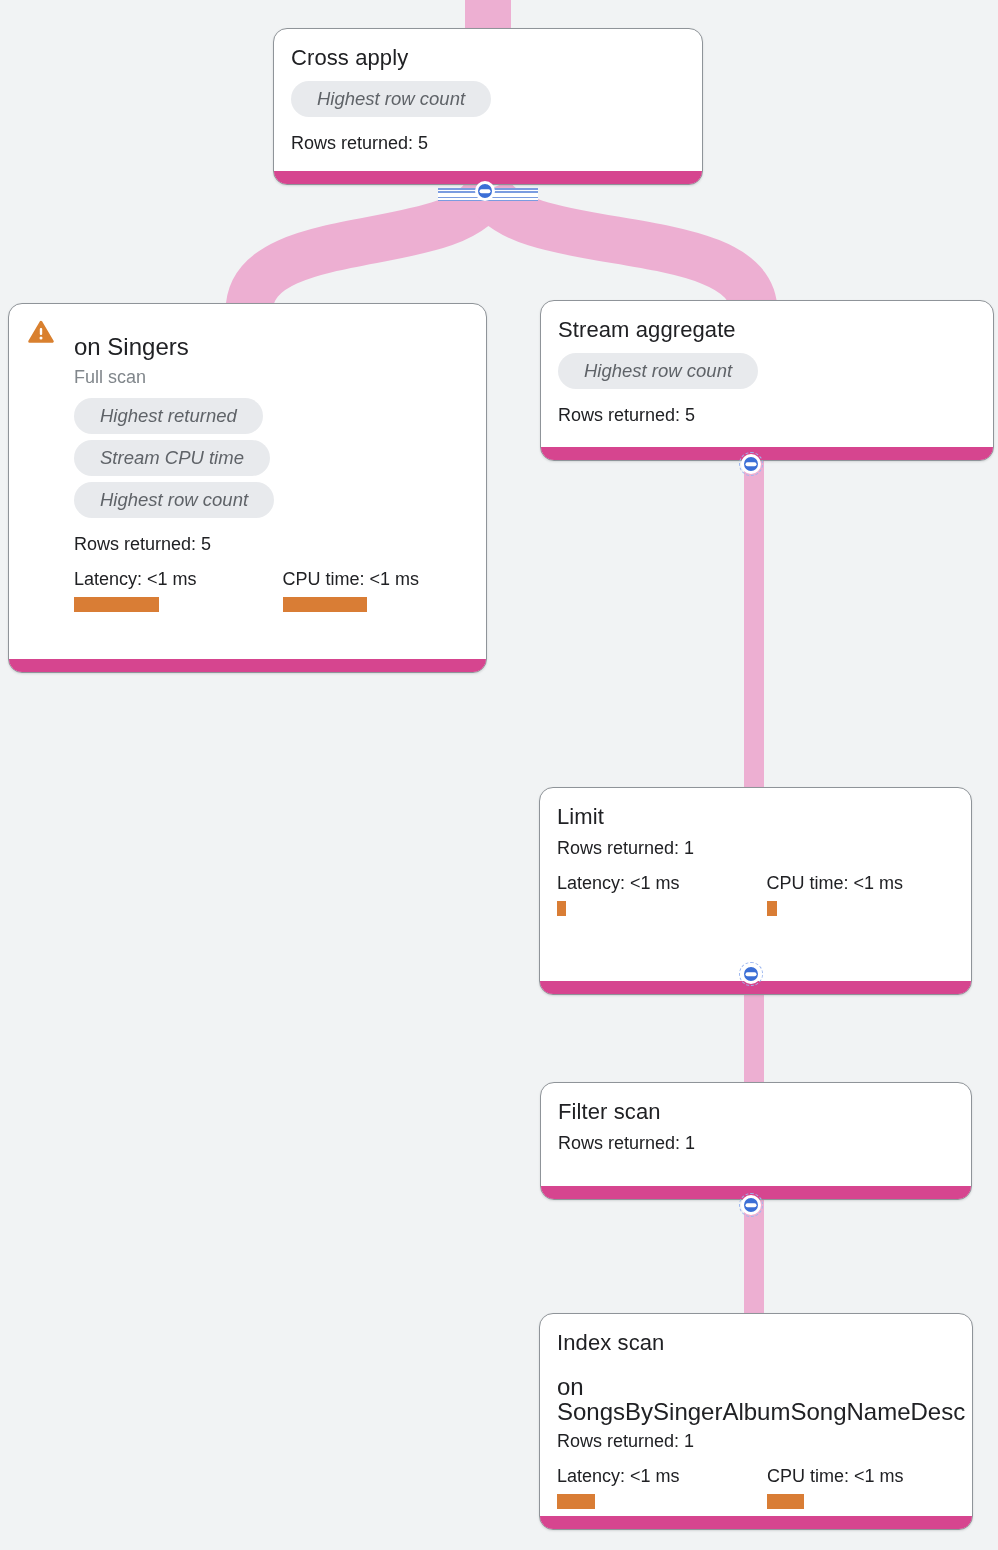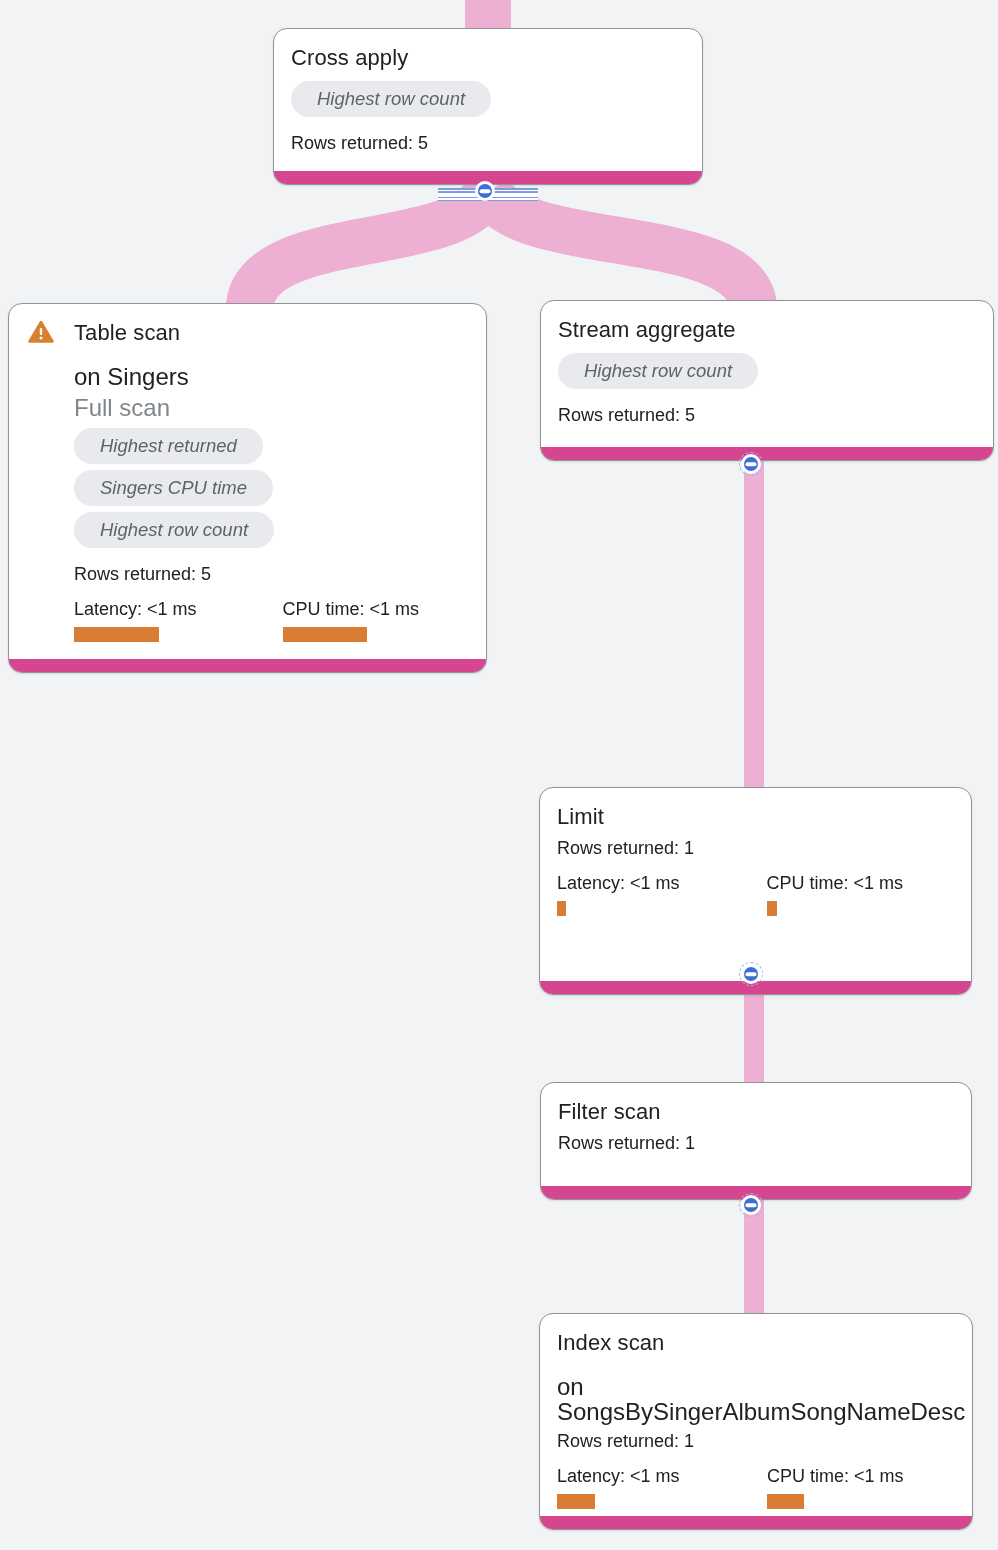--- a/index.html
+++ b/index.html
@@ -25,21 +25,21 @@
   .card{
     position:absolute;z-index:1;background:#fff;
     border:1.5px solid var(--c-card-border);border-radius:14px;
     box-shadow:0 1px 2px rgba(60,64,67,.15);
     overflow:hidden;
   }
   .card-body{padding:14px 16px 0 17px;}
   .card-body.indent{padding-left:65px;}
   .node-title{font-size:22px;line-height:30px;font-weight:500;letter-spacing:.1px;color:var(--c-text-primary);}
   .node-sub{font-size:24px;line-height:25px;margin-top:16px;color:var(--c-text-primary);}
-  .node-note{font-size:24px;line-height:25px;margin-top:6px;color:var(--c-text-muted);}
+  .node-note{font-size:18px;line-height:25px;margin-top:6px;color:var(--c-text-muted);}
   .badges{margin-top:8px;}
   .badge{
     display:inline-block;background:var(--c-badge-bg);color:var(--c-badge-text);
     font-size:18.5px;line-height:24px;padding:6px 26px;border-radius:19px;margin-bottom:6px;font-style:italic;
   }
   .rows{font-size:18px;line-height:26px;margin-top:7px;color:var(--c-text-primary);}
   .metrics{display:flex;margin-top:10px;gap:21px;}
   .metric{width:191px;}
   .metric-label{font-size:18px;line-height:24px;color:var(--c-text-primary);}
   .metric-bar{height:15px;margin-top:6px;background:var(--c-metric-bar-orange);}
@@ -92,26 +92,25 @@
     <div class="card-footer"></div>
   </div>
 
   <div class="card" style="left:8px;top:303px;width:479px;height:370px">
     <svg class="warn-icon" viewBox="0 0 26 24">
       <path d="M13 2 L24.5 21.5 H1.5 Z" fill="#d9802f" stroke="#d9802f" stroke-width="2.5" stroke-linejoin="round"></path>
       <rect x="11.8" y="8" width="2.4" height="7" rx="1" fill="#fff"></rect>
       <circle cx="13" cy="18" r="1.5" fill="#fff"></circle>
     </svg>
     <div class="card-body indent">
-      <div class="node-title">Table scan</div>
       <div class="node-sub">on Singers</div>
       <div class="node-note">Full scan</div>
       <div class="badges">
         <span class="badge">Highest returned</span><br>
-        <span class="badge">Singers CPU time</span><br>
+        <span class="badge">Stream CPU time</span><br>
         <span class="badge">Highest row count</span>
       </div>
       <div class="rows">Rows returned: 5</div>
       <div class="metrics">
         <div class="metric">
           <div class="metric-label">Latency: &lt;1 ms</div>
           <div class="metric-bar" style="width: 85px;"></div>
         </div>
         <div class="metric">
           <div class="metric-label">CPU time: &lt;1 ms</div>

